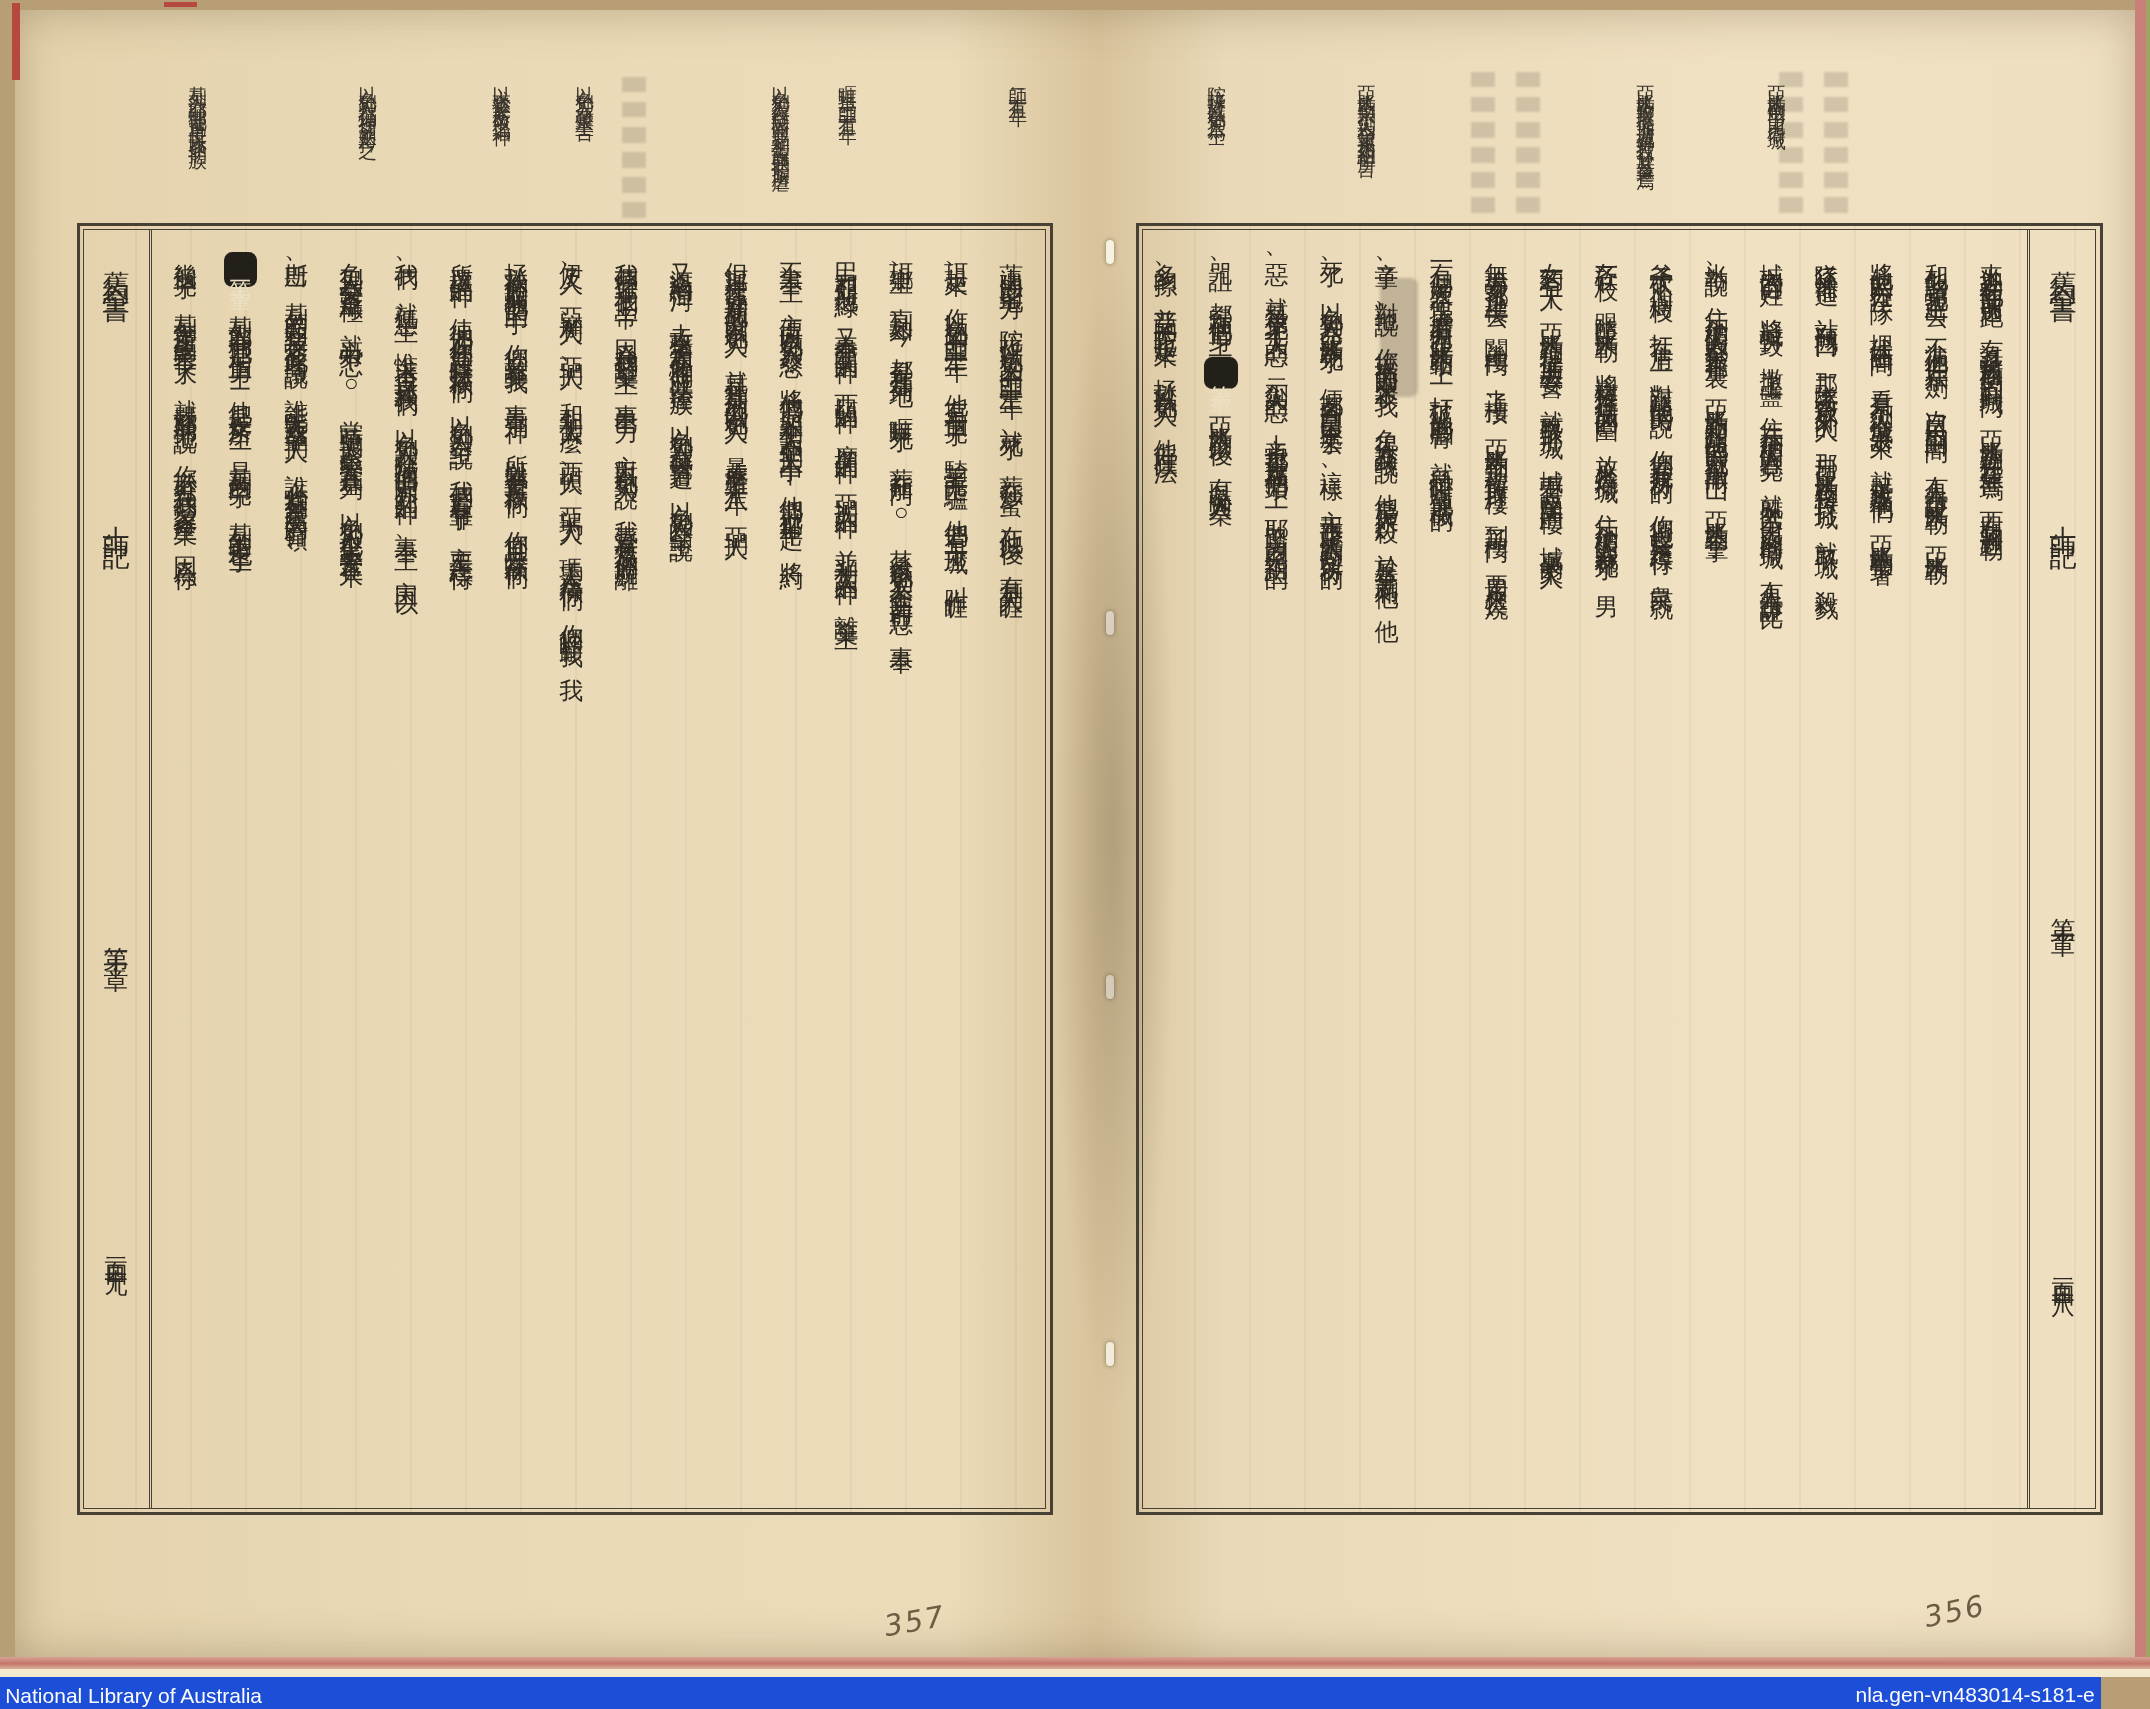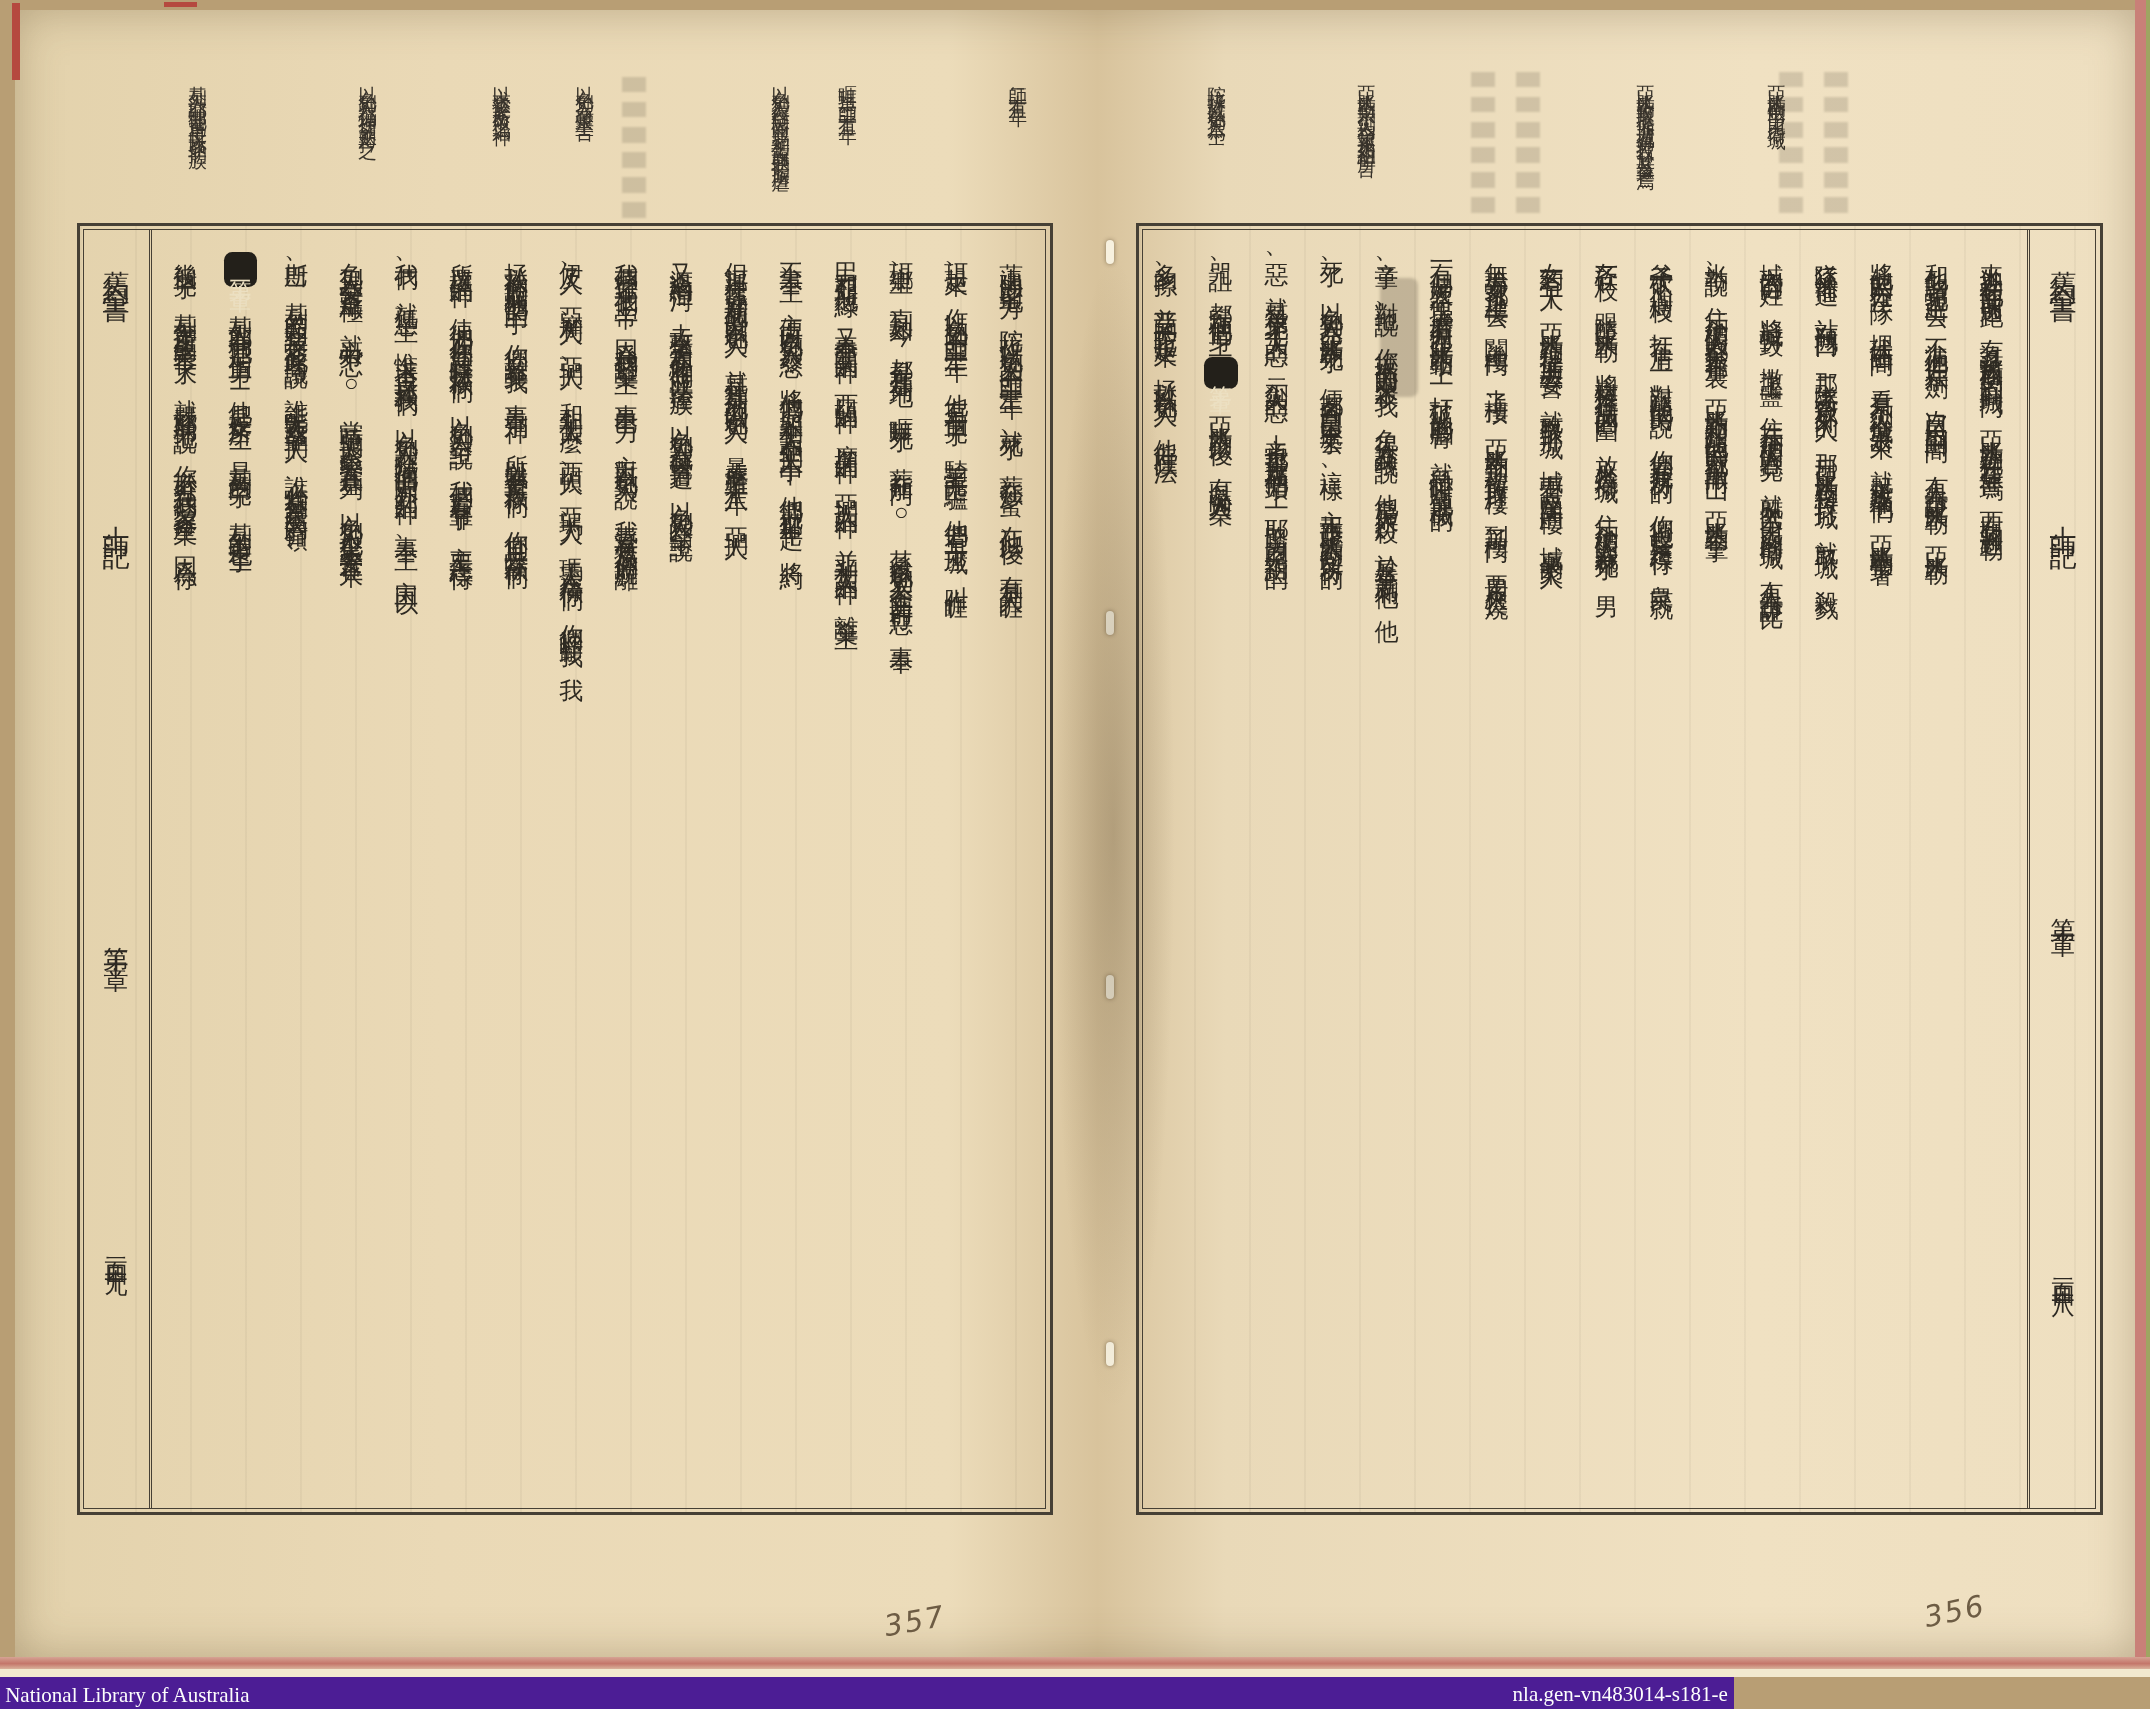--- a/index.html
+++ b/index.html
@@ -61,22 +61,22 @@
   .bleed{position:absolute;width:24px;filter:blur(1px);opacity:.55;
     background:repeating-linear-gradient(180deg, rgba(86,78,60,.35) 0 15.5px, rgba(0,0,0,0) 15.5px 25px);}
   .bleed-box{position:absolute;width:38px;height:119px;border-radius:7.2px;
     background:rgba(95,86,68,.30);filter:blur(1.5px);}
   
   .hand{position:absolute;color:#6d5c44;font-family:"DejaVu Sans",sans-serif;
     font-style:italic;font-size:29px;letter-spacing:2.1px;}
   .hand-left{left:884px;top:1604px;transform:rotate(-10deg);}
   .hand-right{left:1924px;top:1594px;transform:rotate(-12deg);}
   
-  .footer-bar{position:absolute;left:0;top:1677px;width:1734px;height:33px;background:#4c1d95;
-    font-family:Liberation Serif, serif;font-size:21px;color:#fdfdfd;}
+  .footer-bar{position:absolute;left:0;top:1677px;width:2101px;height:33px;background:#1d4ed8;
+    font-family:Liberation Sans, sans-serif;font-size:21px;color:#fdfdfd;}
   .footer-bar .lib{position:absolute;left:5.2px;bottom:2.1px;}
   .footer-bar .id{position:absolute;right:6.2px;bottom:3.1px;}
   .gutter-shadow{position:absolute;left:1041px;top:10.3px;width:145px;height:1647px;
     background:radial-gradient(ellipse 60% 50% at 50% 50%, rgba(74,56,30,.28), rgba(0,0,0,0) 70%);
     pointer-events:none;}
 </style>
 </head>
 <body>
 
 <div class="paper">

